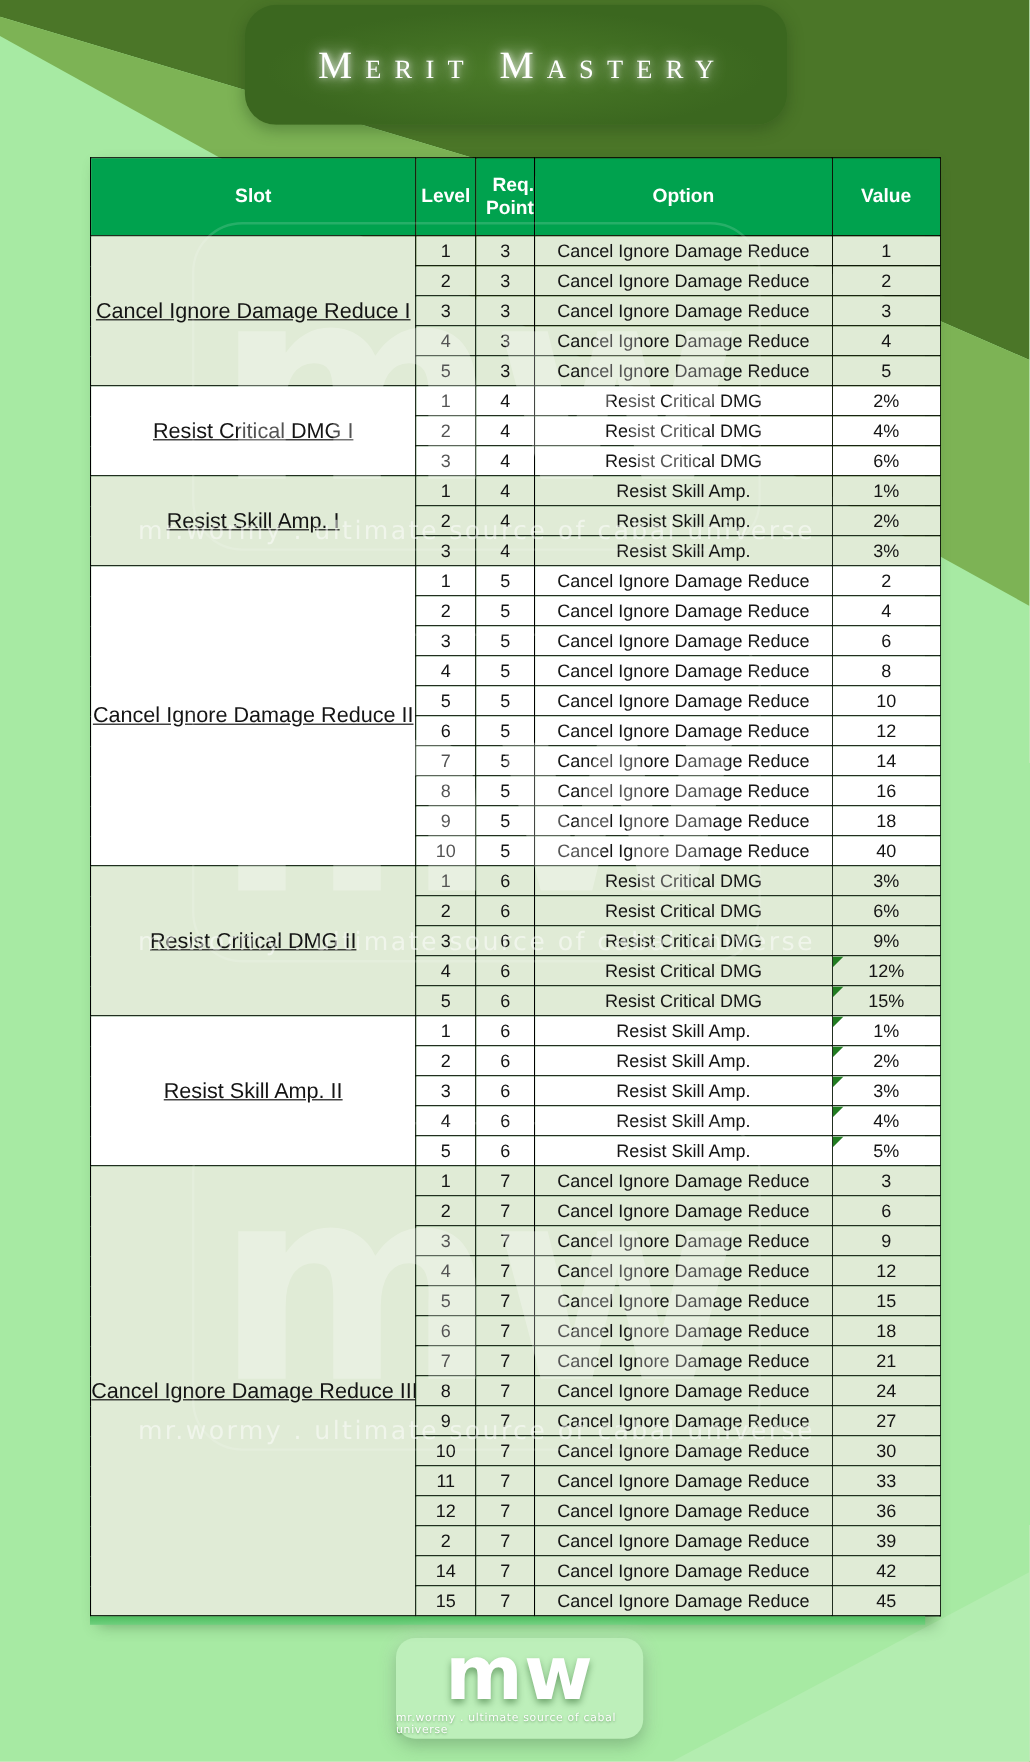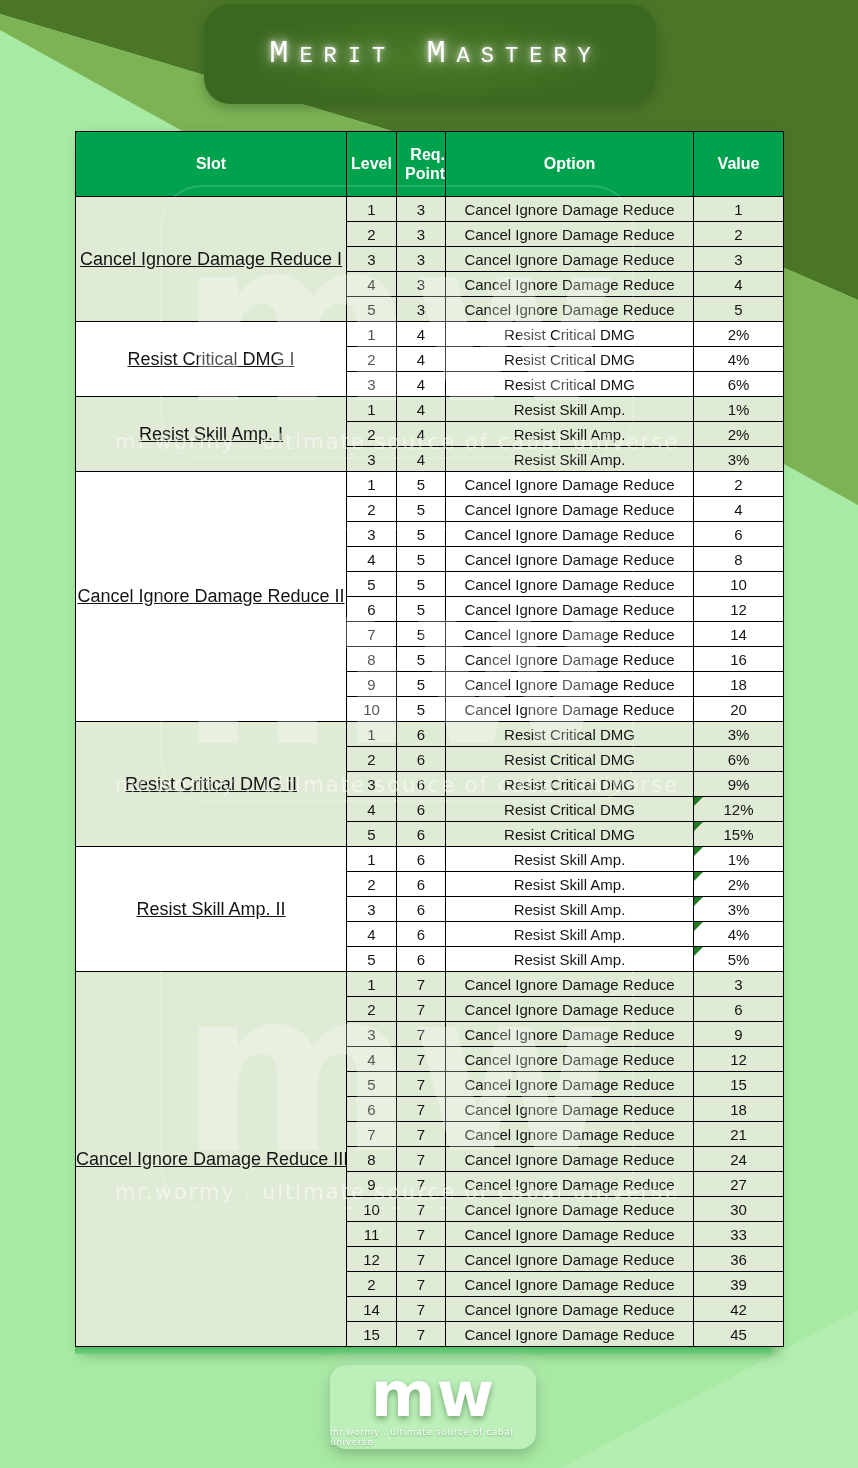--- a/index.html
+++ b/index.html
@@ -22,21 +22,21 @@
   }
   
   .banner{
     position:absolute; left:204px; top:4px; width:452px; height:100px;
     background:radial-gradient(ellipse at 50% 55%, #4A7A28 0%, #3B671F 65%);
     border-radius:26px; z-index:3;
     box-shadow:0 4px 12px rgba(30,60,20,0.35);
     display:flex; flex-direction:column; justify-content:center; align-items:center;
   }
   .banner-line{
-    font-family:Liberation Mono, monospace;
+    font-family:Liberation Serif, serif;
     font-variant:small-caps;
     font-size:32px; line-height:42px; letter-spacing:11px;
     color:#ffffff; white-space:nowrap; padding-left:11px;
     text-shadow:0 0 14px rgba(255,255,255,0.95),0 0 5px rgba(255,255,255,0.75);
   }
   
   .table-wrap{
     position:absolute; left:75px; top:131px; width:696px; z-index:2;
     box-shadow:7px 7px 12px rgba(40,85,40,0.45);
   }
@@ -257,21 +257,21 @@
           <tr class="white">
             <td>9</td>
             <td>5</td>
             <td>Cancel Ignore Damage Reduce</td>
             <td>18</td>
           </tr>
           <tr class="white">
             <td>10</td>
             <td>5</td>
             <td>Cancel Ignore Damage Reduce</td>
-            <td>20</td>
+            <td>40</td>
           </tr>
           <tr class="green">
             <td rowspan="5" class="slot">Resist Critical DMG II</td>
             <td>1</td>
             <td>6</td>
             <td>Resist Critical DMG</td>
             <td>3%</td>
           </tr>
           <tr class="green">
             <td>2</td>

